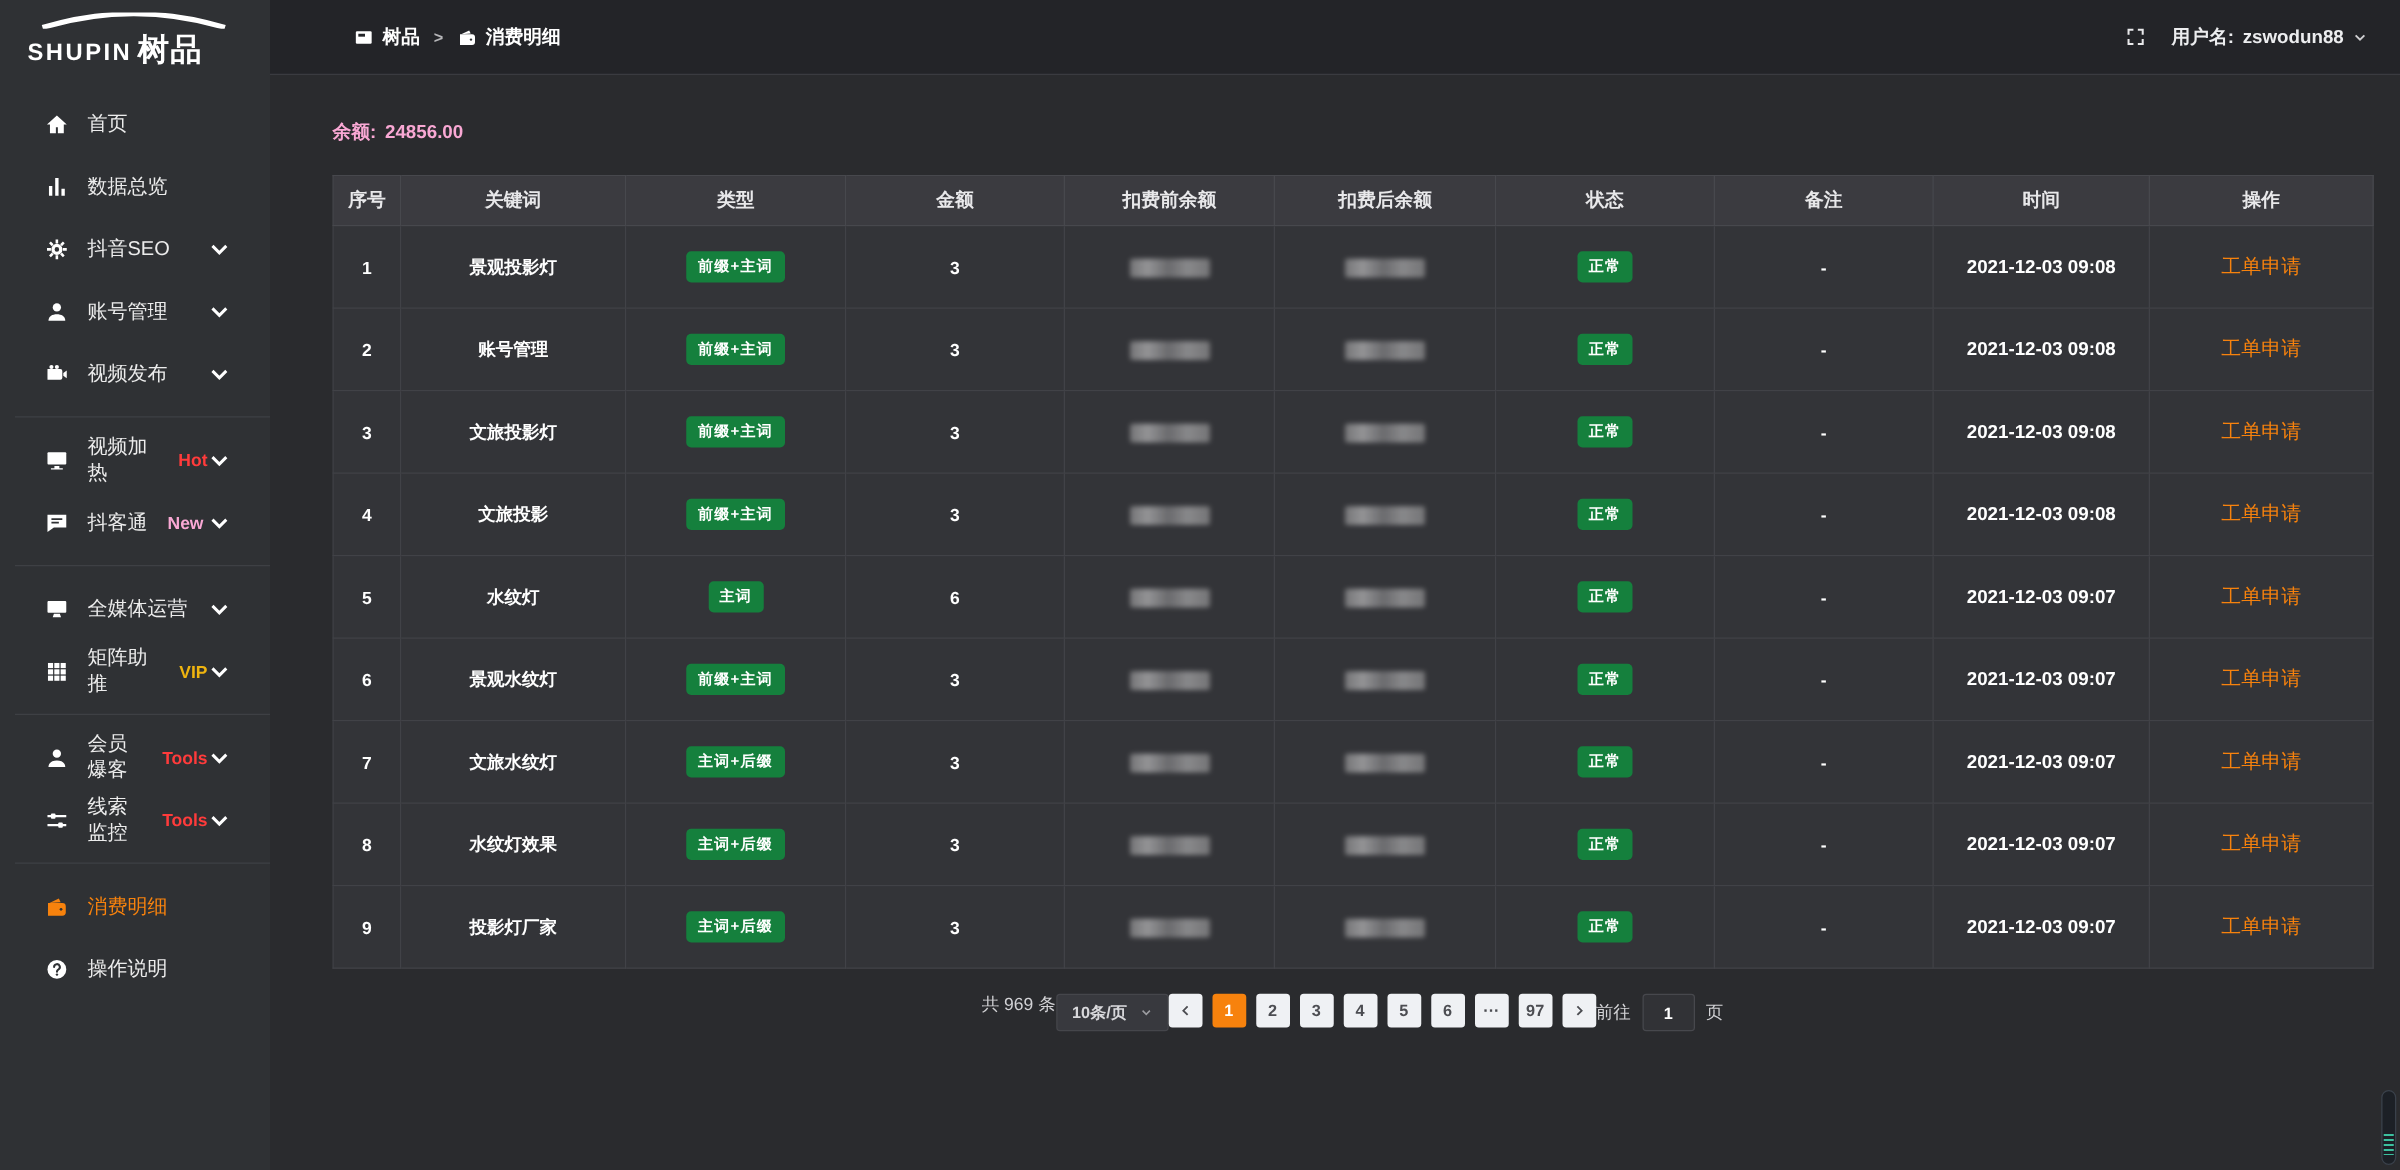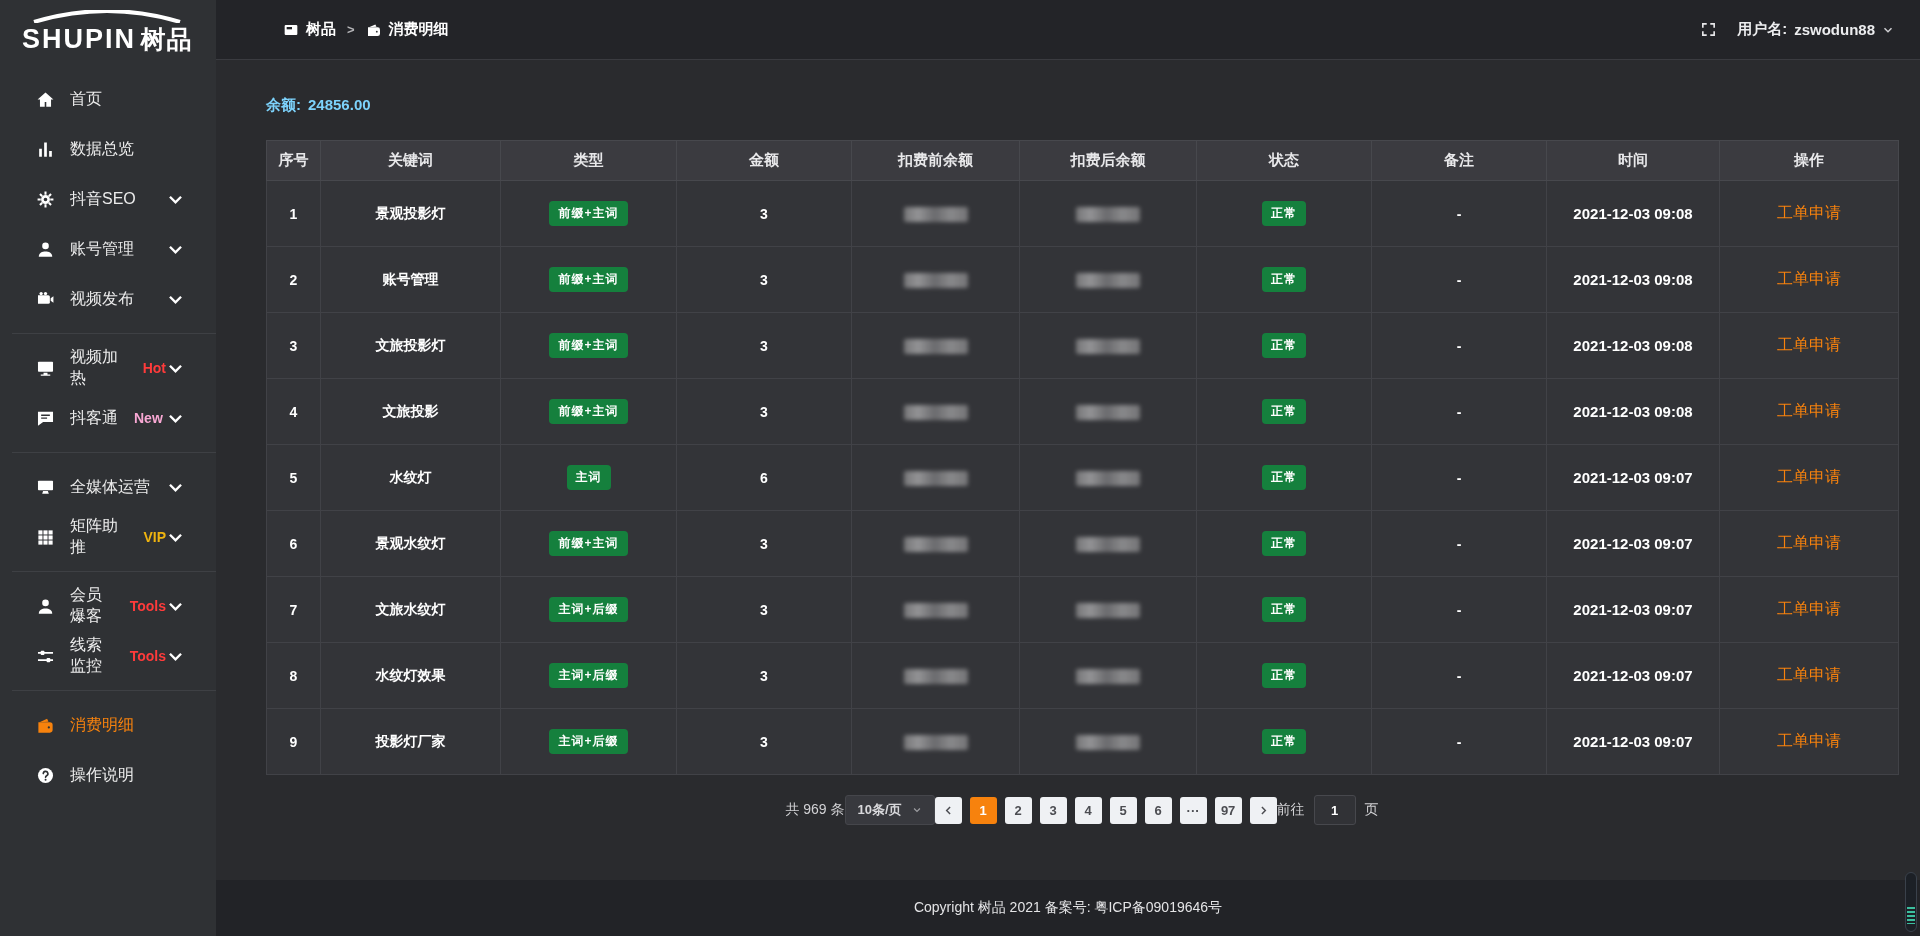--- a/index.html
+++ b/index.html
@@ -8,21 +8,21 @@
     font-family:"Liberation Sans","DejaVu Sans",sans-serif;
     background:#2a2b2e; color:#fff; position:relative;
   }
   
   .sidebar {
     position:absolute; left:0; top:0; bottom:0; width:216px;
     background:#2f3134; z-index:3;
   }
   .logo { padding:10px 18px 4px 22px; color:#fff; }
   .logo-arc { display:block; margin-left:6px; }
-  .logo-text { font-size:27px; font-weight:bold; letter-spacing:2px; white-space:nowrap; }
+  .logo-text { font-size:19px; font-weight:bold; letter-spacing:2px; white-space:nowrap; }
   .logo-cn { font-size:25px; font-weight:bold; letter-spacing:1px; }
   .nav { padding-top:14px;padding-left:12px; }
   .nav-item {
     display:flex; align-items:center; height:50px; padding:0 16px 0 24px;
     color:#ececec; font-size:16px; cursor:pointer;
   }
   .nav-item .icon { width:19px; height:19px; margin-right:15px; color:#fff; flex:none; }
   .nav-item.active { color:#f7820d; }
   .nav-item.active .icon { color:#f7820d; }
   .badge-text { margin-left:16px; font-weight:bold; font-size:14px; }
@@ -39,21 +39,21 @@
   .breadcrumb { display:flex; align-items:center; gap:11px; }
   .crumb { display:flex; align-items:center; gap:7px; color:#fff; font-size:15px; font-weight:bold; cursor:pointer; }
   .crumb .icon { width:16px; height:16px; color:#fff; }
   .crumb-sep { color:#b5b5b8; font-size:13px; font-weight:bold; }
   .topbar-right { margin-left:auto; display:flex; align-items:center; gap:20px; }
   .fullscreen-btn { width:17px; height:17px; color:#e8e8ea; cursor:pointer; }
   .user-menu { display:flex; align-items:center; gap:7px; color:#ecedef; font-size:15px; font-weight:bold; cursor:pointer; }
   .user-menu .chev { width:12px; height:12px; color:#cfcfd2; }
   
   .content { flex:1; background:#2a2b2e; padding:36px 22px 0 50px; }
-  .balance { font-size:15px; font-weight:bold; color:#7dd3fc; margin-bottom:25px; }
+  .balance { font-size:15px; font-weight:bold; color:#f9a8d4; margin-bottom:25px; }
   .balance .value { margin-left:7px; }
   
   table { width:100%; border-collapse:collapse; table-layout:fixed; }
   th {
     background:#3b3b40; color:#e8e8ea; font-size:15px; font-weight:bold;
     height:40px; border:1px solid #47484d; text-align:center;
   }
   td {
     background:#333438; color:#fff; font-size:14px; font-weight:bold;
     height:66px; border:1px solid #414247; text-align:center; vertical-align:middle;
@@ -64,21 +64,21 @@
   }
   .blur-patch {
     display:inline-block; width:64px; height:15px; border-radius:2px; vertical-align:middle;
     background:linear-gradient(90deg,#7b7b7d 0%,#9c9c9e 22%,#6f6f72 48%,#909092 72%,#7a7a7c 100%);
     filter:blur(2.2px); opacity:.92;
   }
   .action-link { color:#f7820d; font-weight:normal; font-size:16px; cursor:pointer; }
   .time-cell { font-size:15px; }
   
   .pagination {
-    margin-top:20px; display:flex; align-items:center; justify-content:center;
+    margin-top:20px; display:flex; align-items:flex-start; justify-content:center;
     color:#d2d2d5; font-size:14px;
   }
   .page-size-select {
     display:flex; align-items:center; gap:10px; background:#38393e;
     border:1px solid #45464b; border-radius:3px; height:30px; padding:0 12px;
     color:#d8d8db; font-size:13px; font-weight:bold; cursor:pointer;
   }
   .page-size-select .chev { width:10px; height:10px; color:#9c9ca0; }
   .page-list { display:flex; align-items:center; gap:8px; }
   .page-btn {
@@ -531,20 +531,17 @@
           </button>
         </div>
       <div class="goto">
         <span>前往</span>
         <input class="goto-input" value="1" style="">
         <span>页</span>
       </div>
     </div>
   </section>
 
-  <footer class="footer">
-    <span>Copyright 树品 2021 备案号: 粤ICP备09019646号</span>
-  </footer>
 </div>
 
 <div class="scroll-widget">
   <div class="stripes"></div>
 </div>
 
 </body></html>

